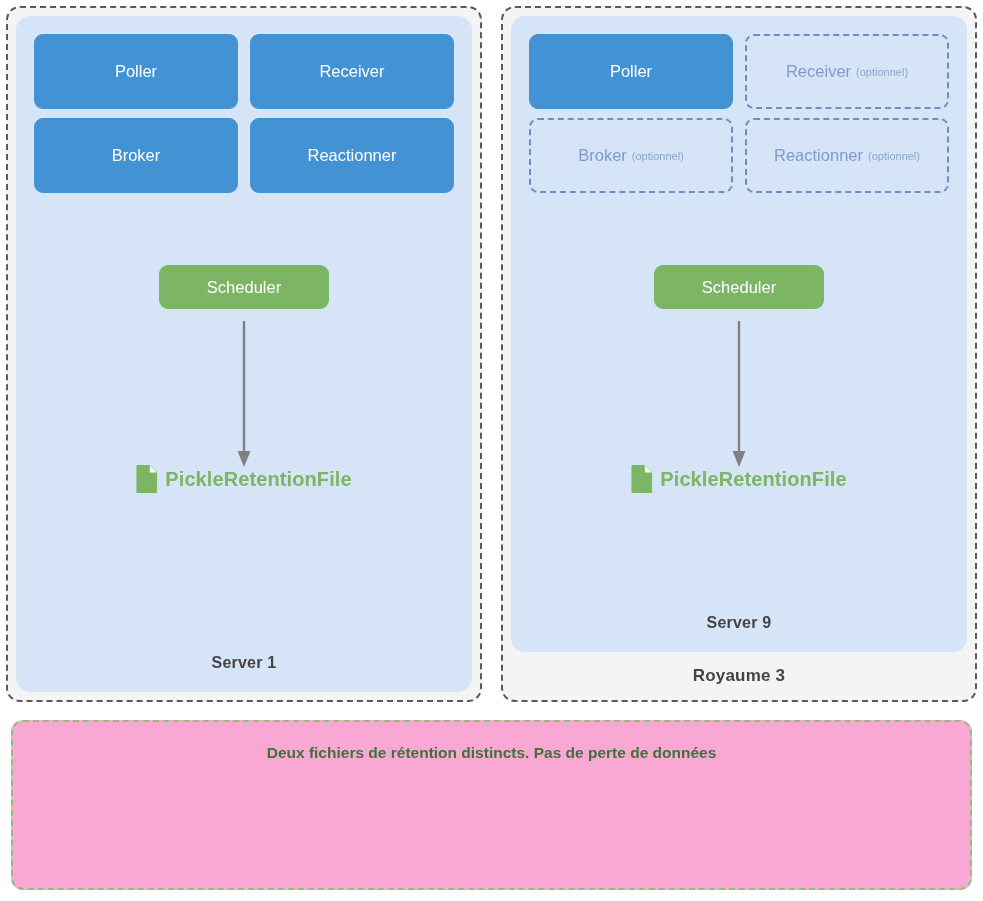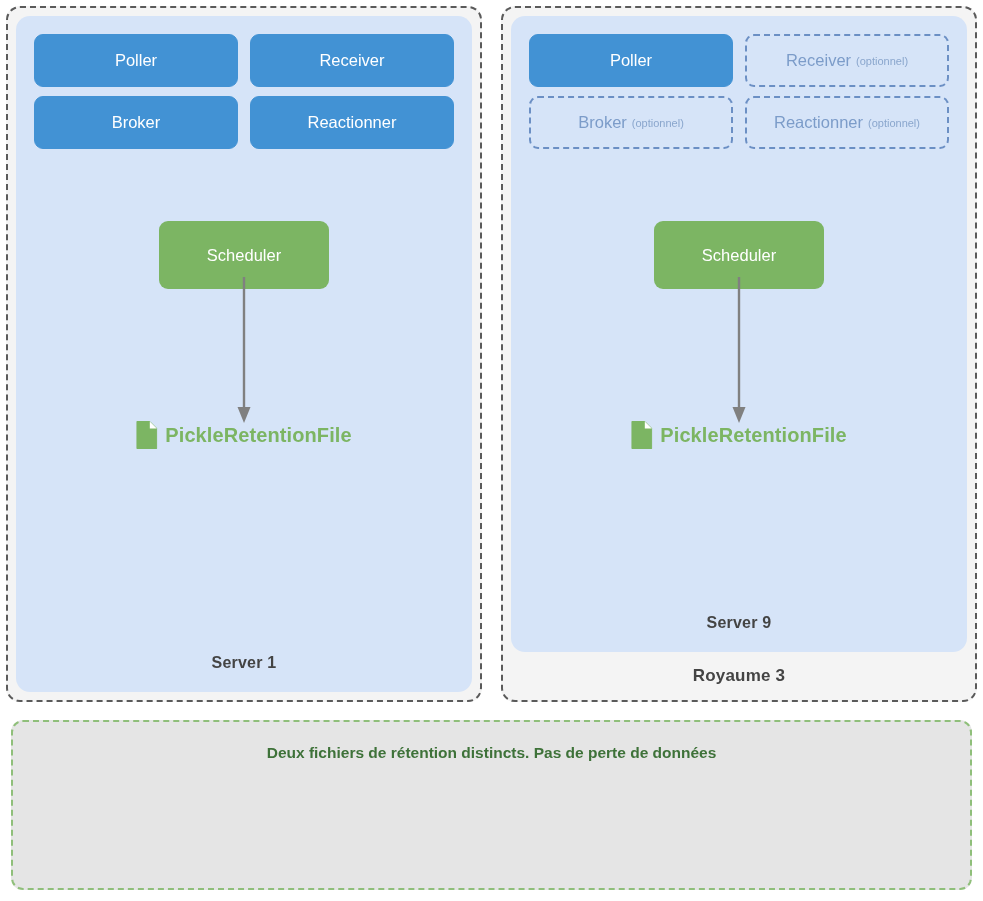--- a/index.html
+++ b/index.html
@@ -78,21 +78,21 @@
   }
 
   
   .daemon-grid {
     display: grid;
     grid-template-columns: 1fr 1fr;
     gap: 9px 12px;
   }
 
   .daemon {
-    height: 53px;
+    height: 75px;
     border-radius: 9px;
     display: flex;
     align-items: center;
     justify-content: center;
     box-sizing: border-box;
     font-size: 16.5px;
     text-align: center;
     white-space: nowrap;
   }
 
@@ -120,21 +120,21 @@
     flex: 1 1 auto;
     min-height: 0;
   }
 
   .scheduler {
     position: absolute;
     top: 72px;
     left: 50%;
     transform: translateX(-50%);
     width: 170px;
-    height: 68px;
+    height: 44px;
     background: #7cb563;
     border-radius: 9px;
     color: #ffffff;
     font-size: 16.5px;
     display: flex;
     align-items: center;
     justify-content: center;
   }
 
   .arrow {
@@ -173,21 +173,21 @@
   }
 
   
   .note {
     position: absolute;
     left: 11px;
     top: 720px;
     width: 961px;
     height: 170px;
     box-sizing: border-box;
-    background: #e5e5e5;
+    background: #f9a8d4;
     border: 2px dashed #8fbf7a;
     border-radius: 12px;
     padding: 16px 22px;
   }
 
   .note-title {
     text-align: center;
     font-size: 15.5px;
     font-weight: bold;
     color: #3e7239;

